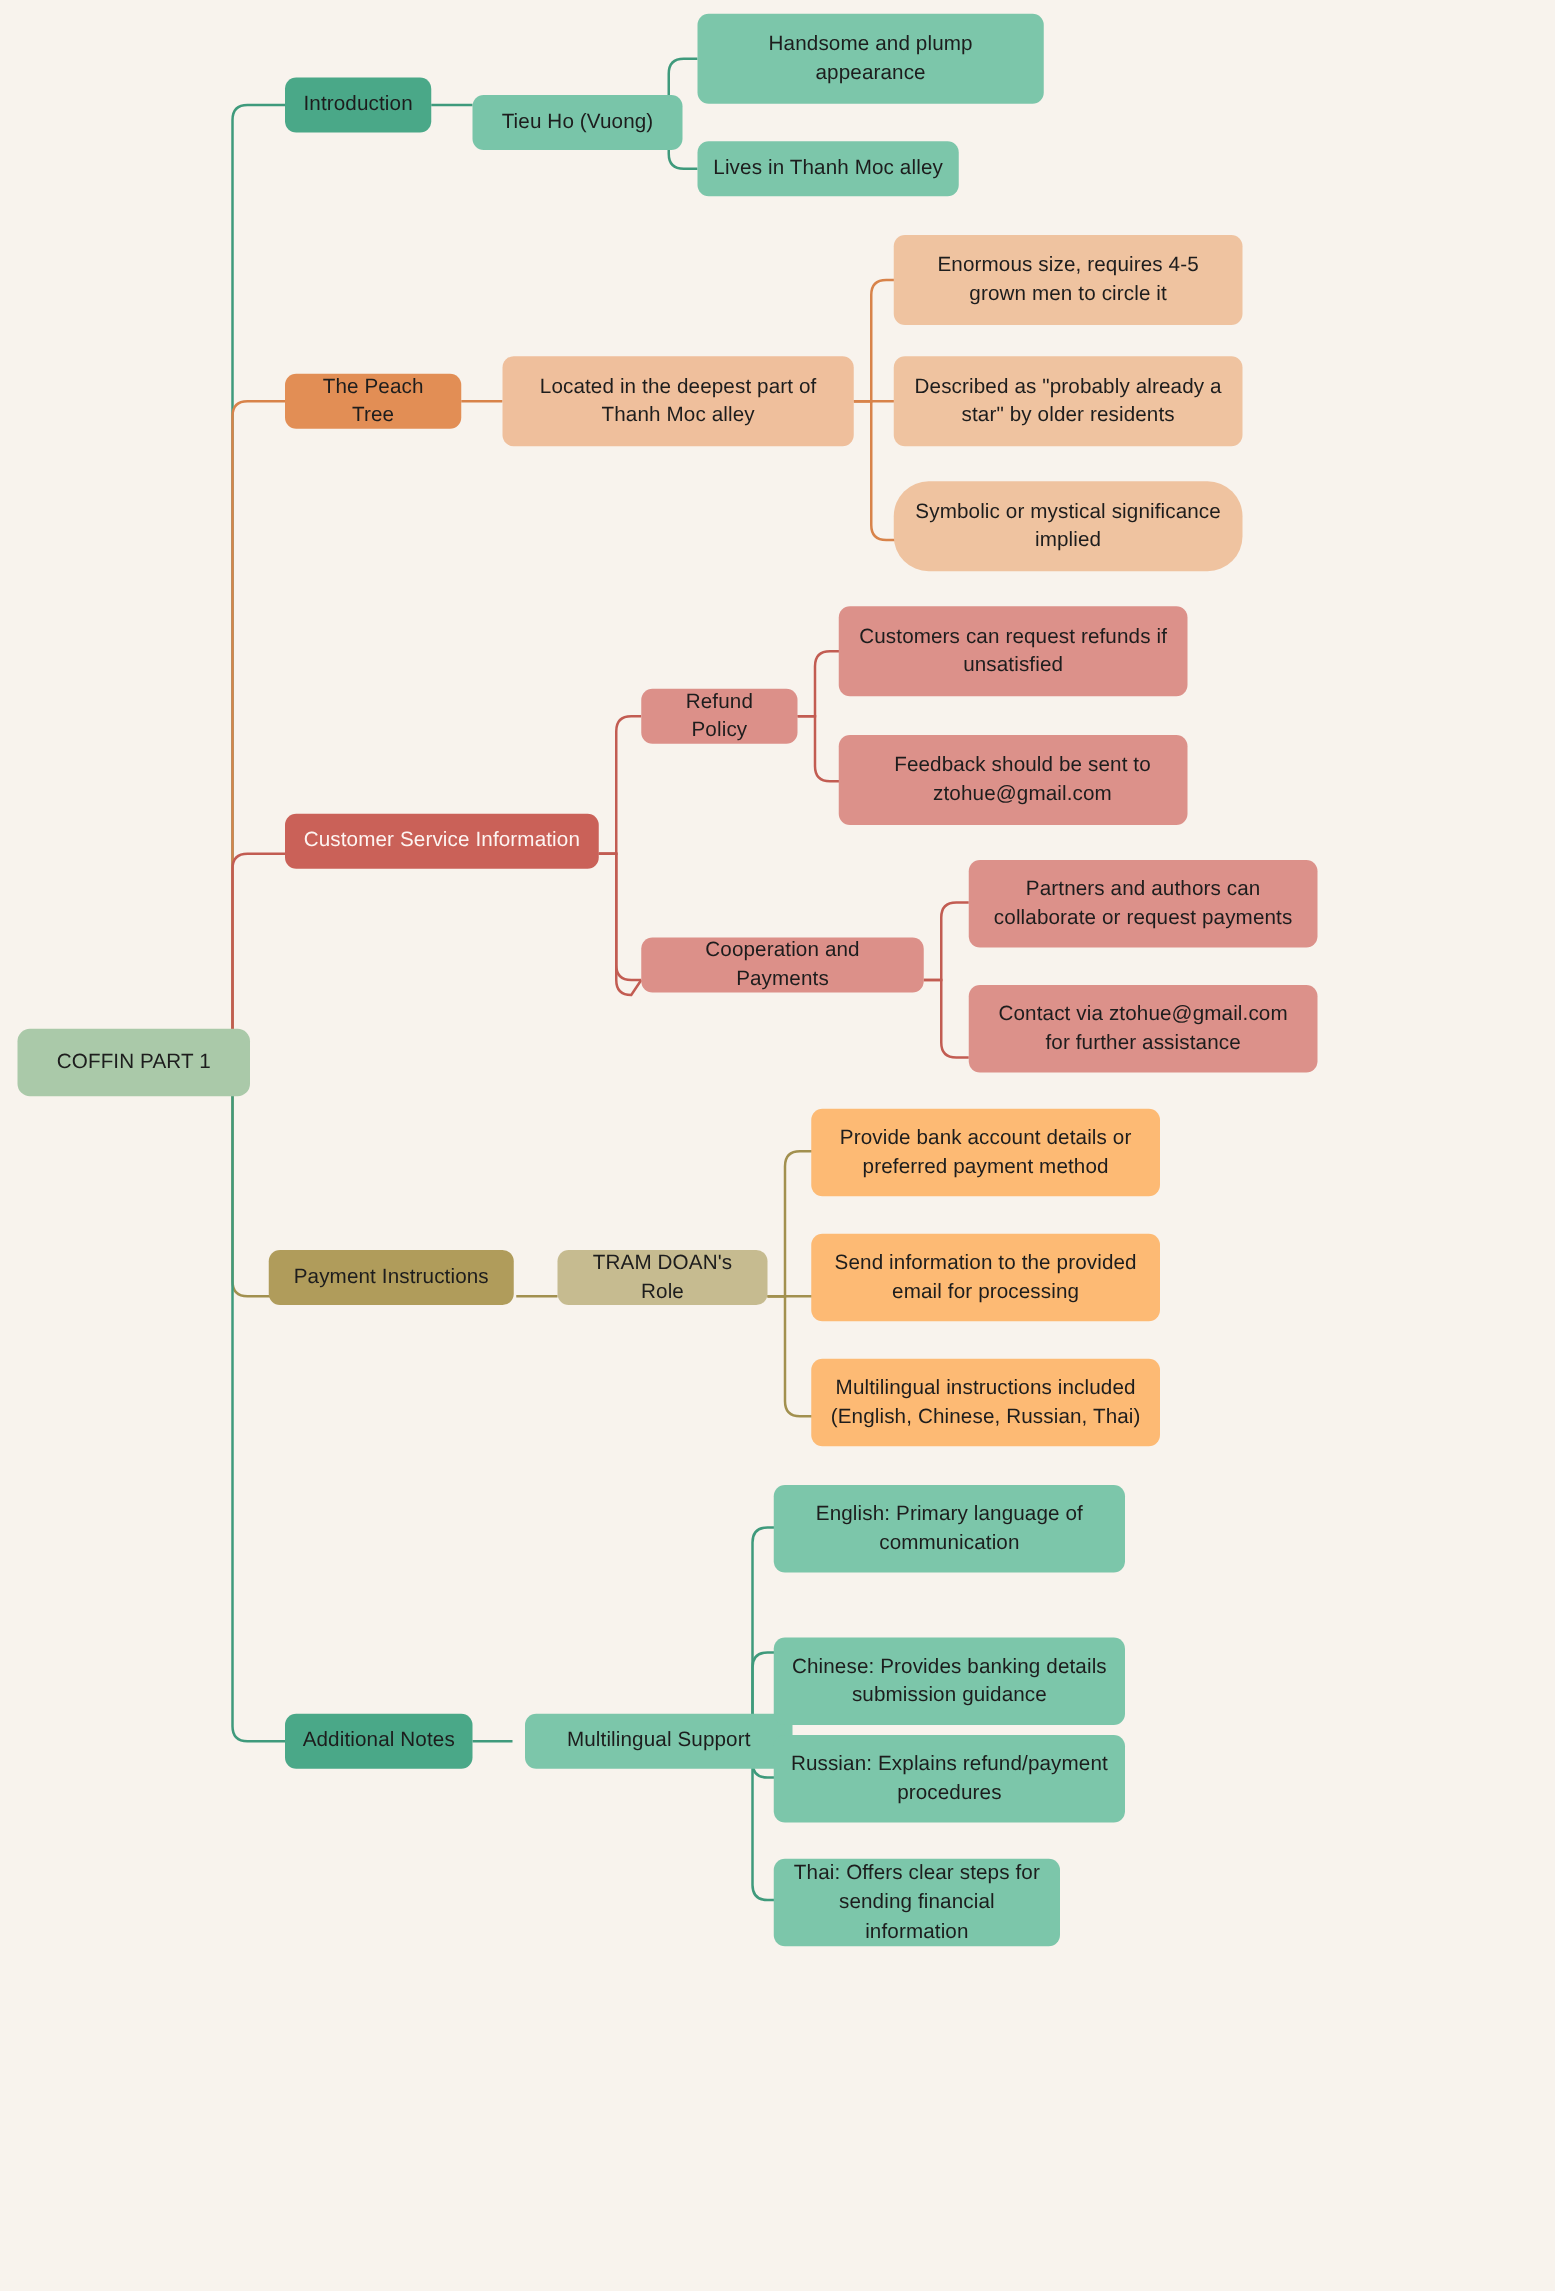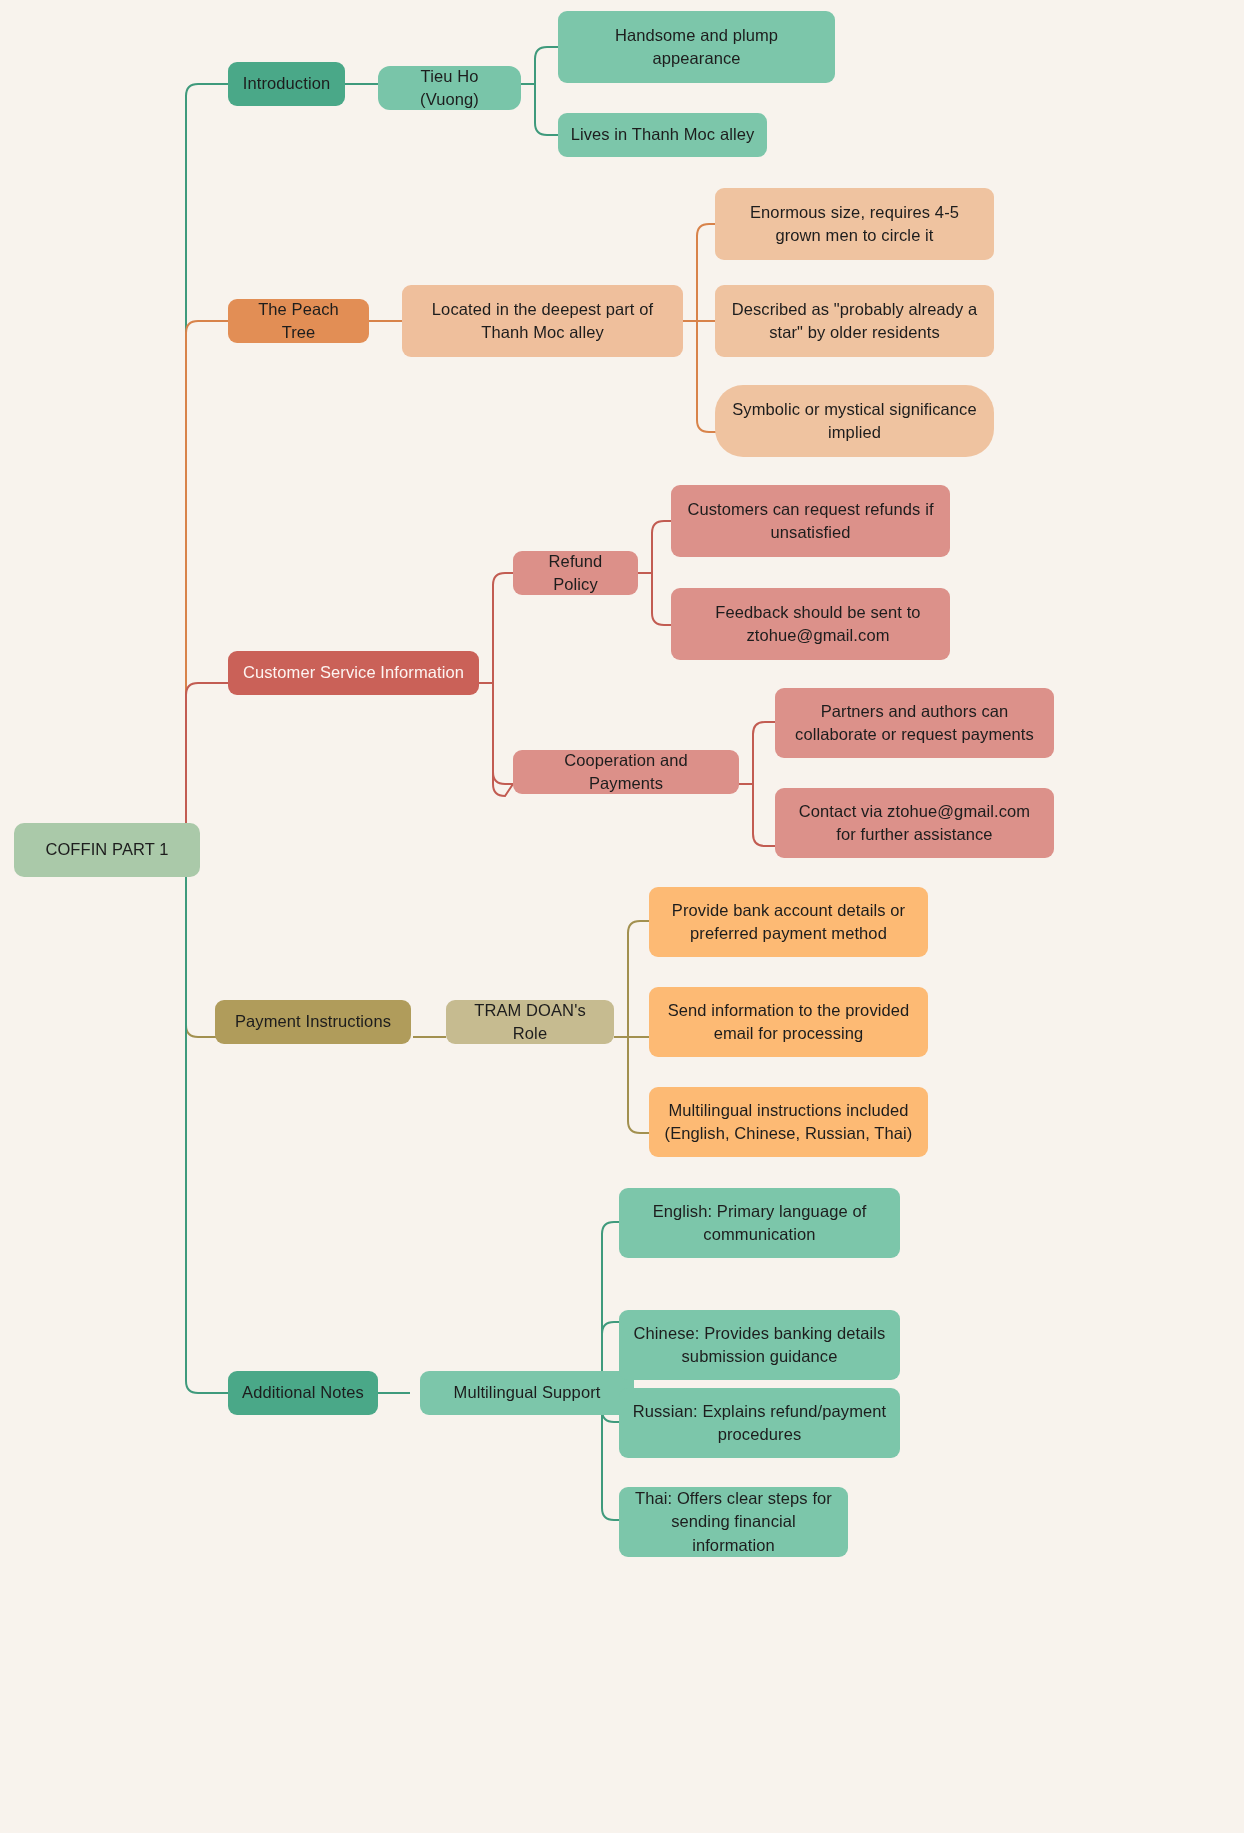--- a/index.html
+++ b/index.html
@@ -117,21 +117,21 @@
     </g>
   </svg>
 
   <div class="node root" style="left:14px; top:823px; width:186px; height:54px;">
     <span>COFFIN PART 1</span>
   </div>
 
   <div class="node b-green-main" style="left:228px; top:62px; width:117px; height:44px;">
     <span>Introduction</span>
   </div>
-  <div class="node b-green-mid" style="left:378px; top:66px; width:143px; height:44px;border-radius:12px;">
+  <div class="node b-green-mid" style="left:378px; top:76px; width:168px; height:44px;">
     <span>Tieu Ho (Vuong)</span>
   </div>
   <div class="node b-green-leaf" style="left:558px; top:11px; width:277px; height:72px;">
     <span>Handsome and plump appearance</span>
   </div>
   <div class="node b-green-leaf" style="left:558px; top:113px; width:209px; height:44px;">
     <span>Lives in Thanh Moc alley</span>
   </div>
 
   <div class="node b-orange-main" style="left:228px; top:299px; width:141px; height:44px;">

